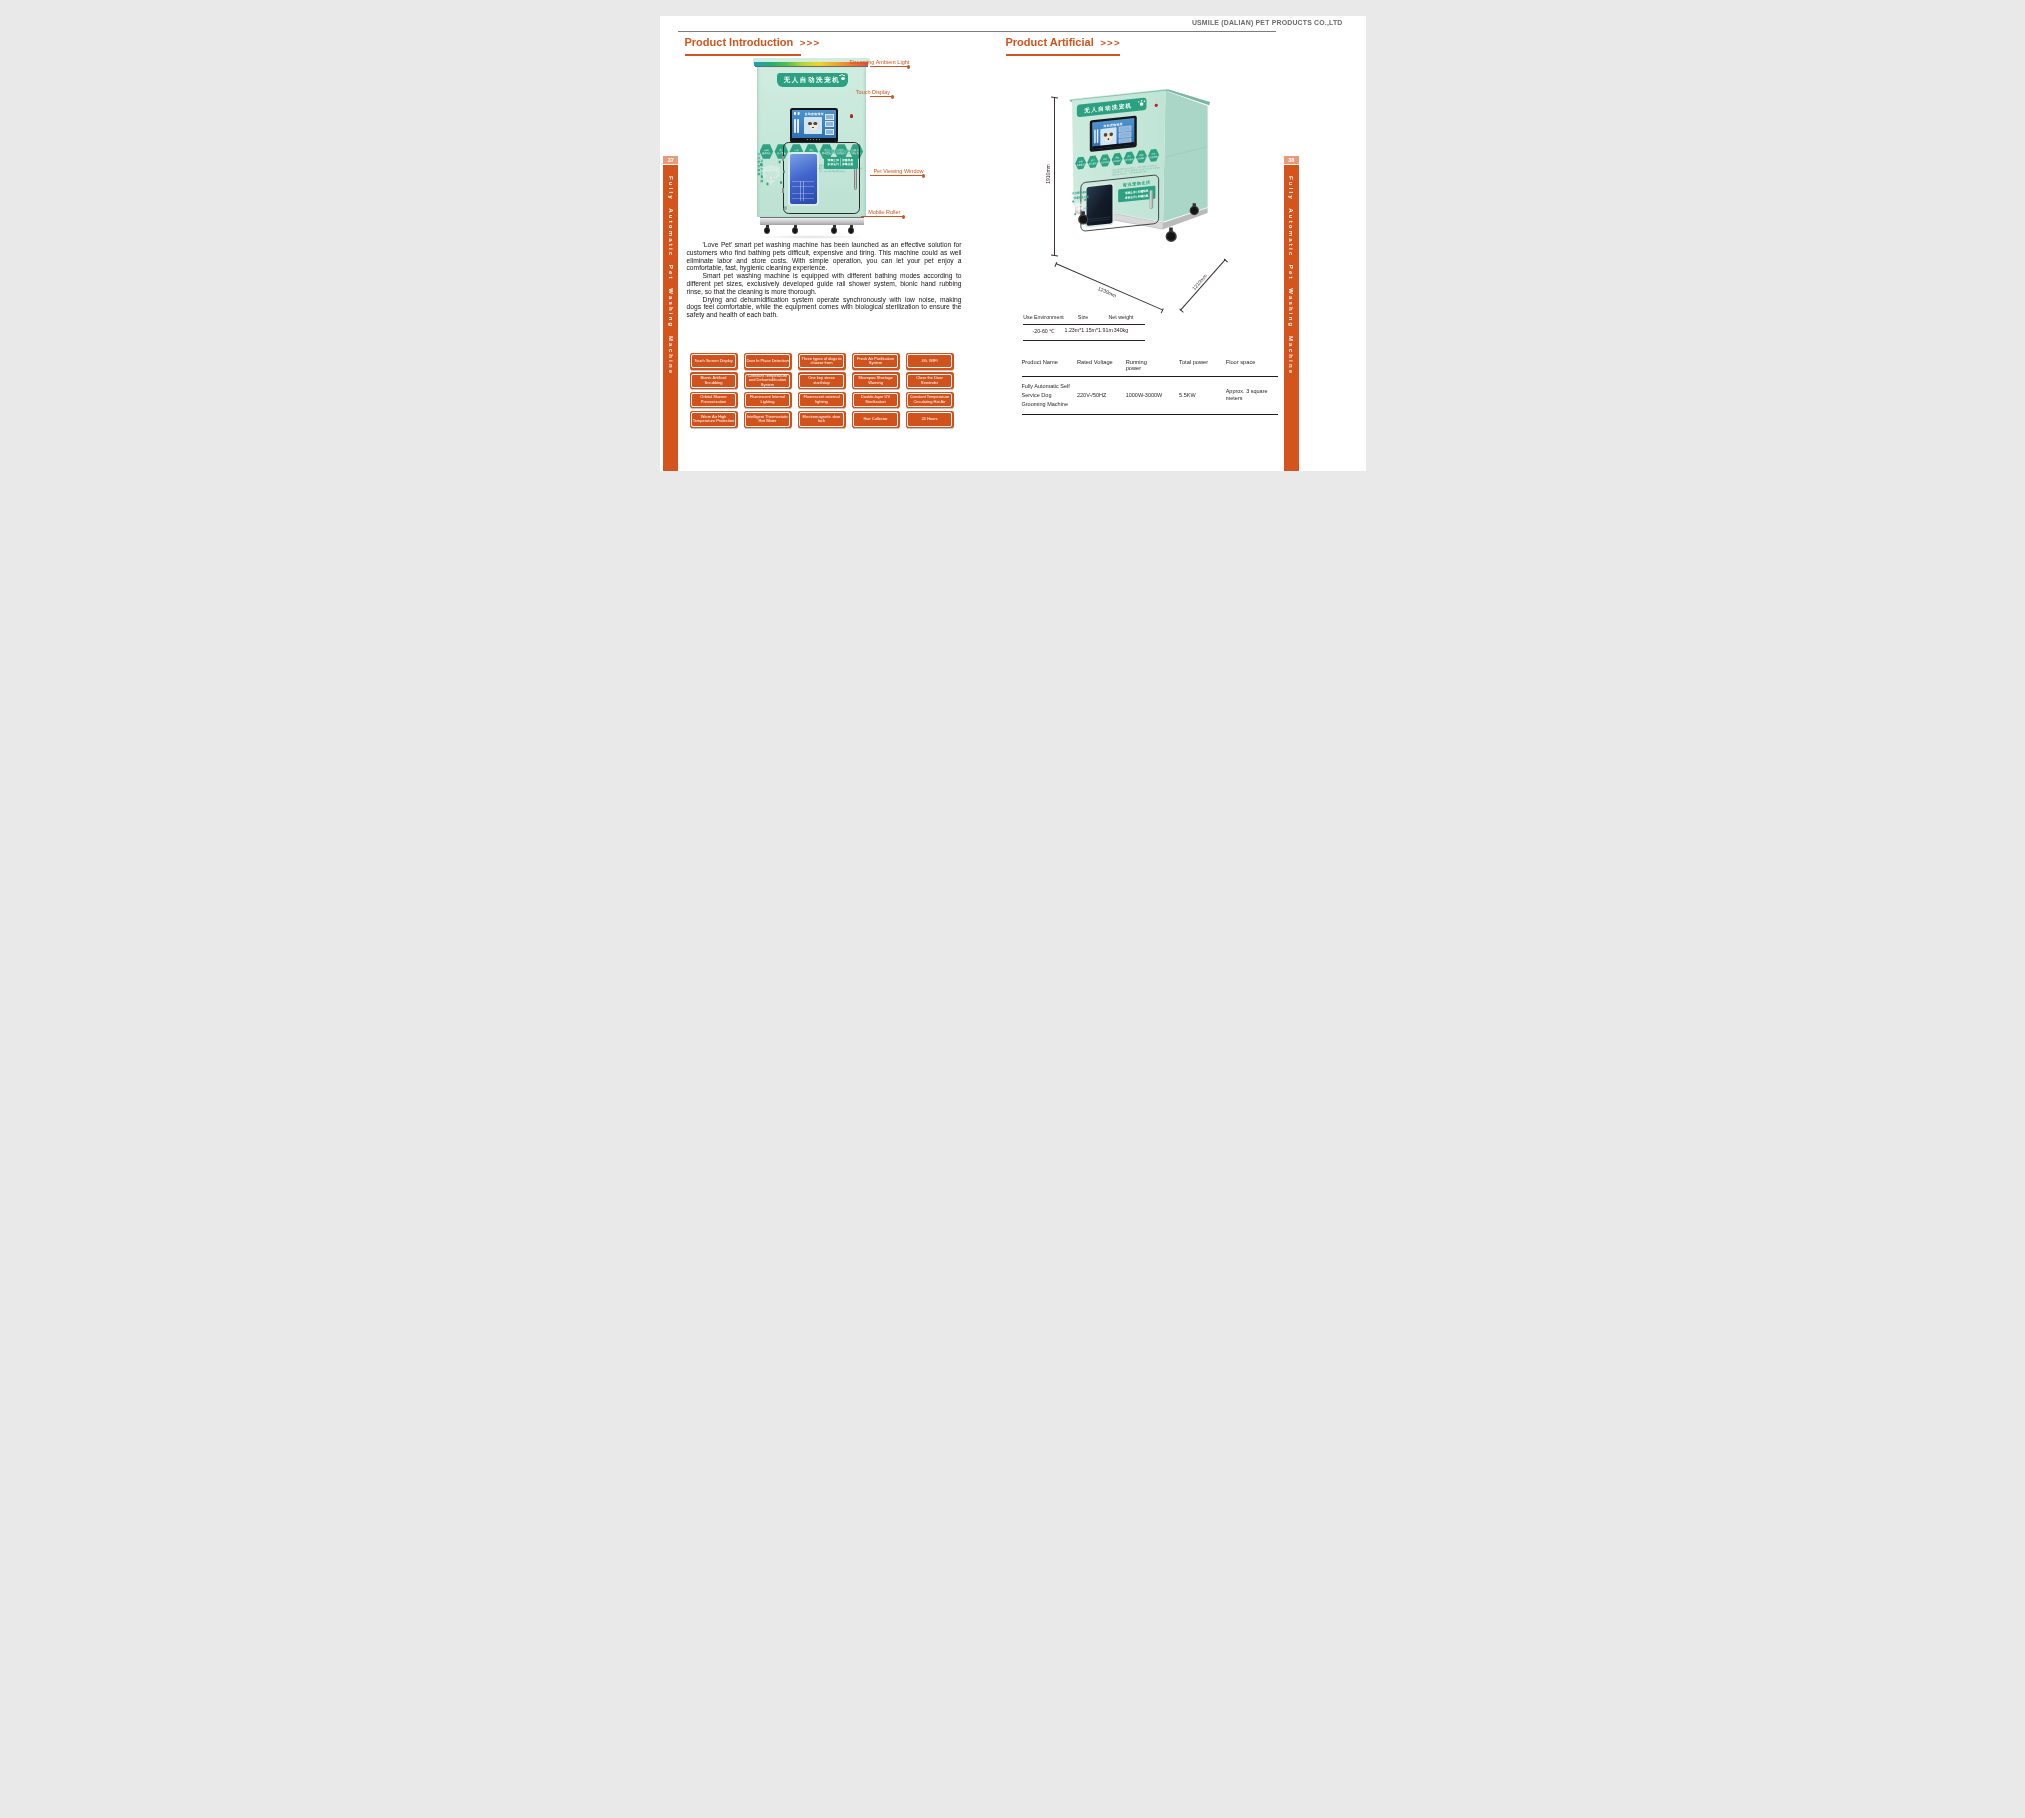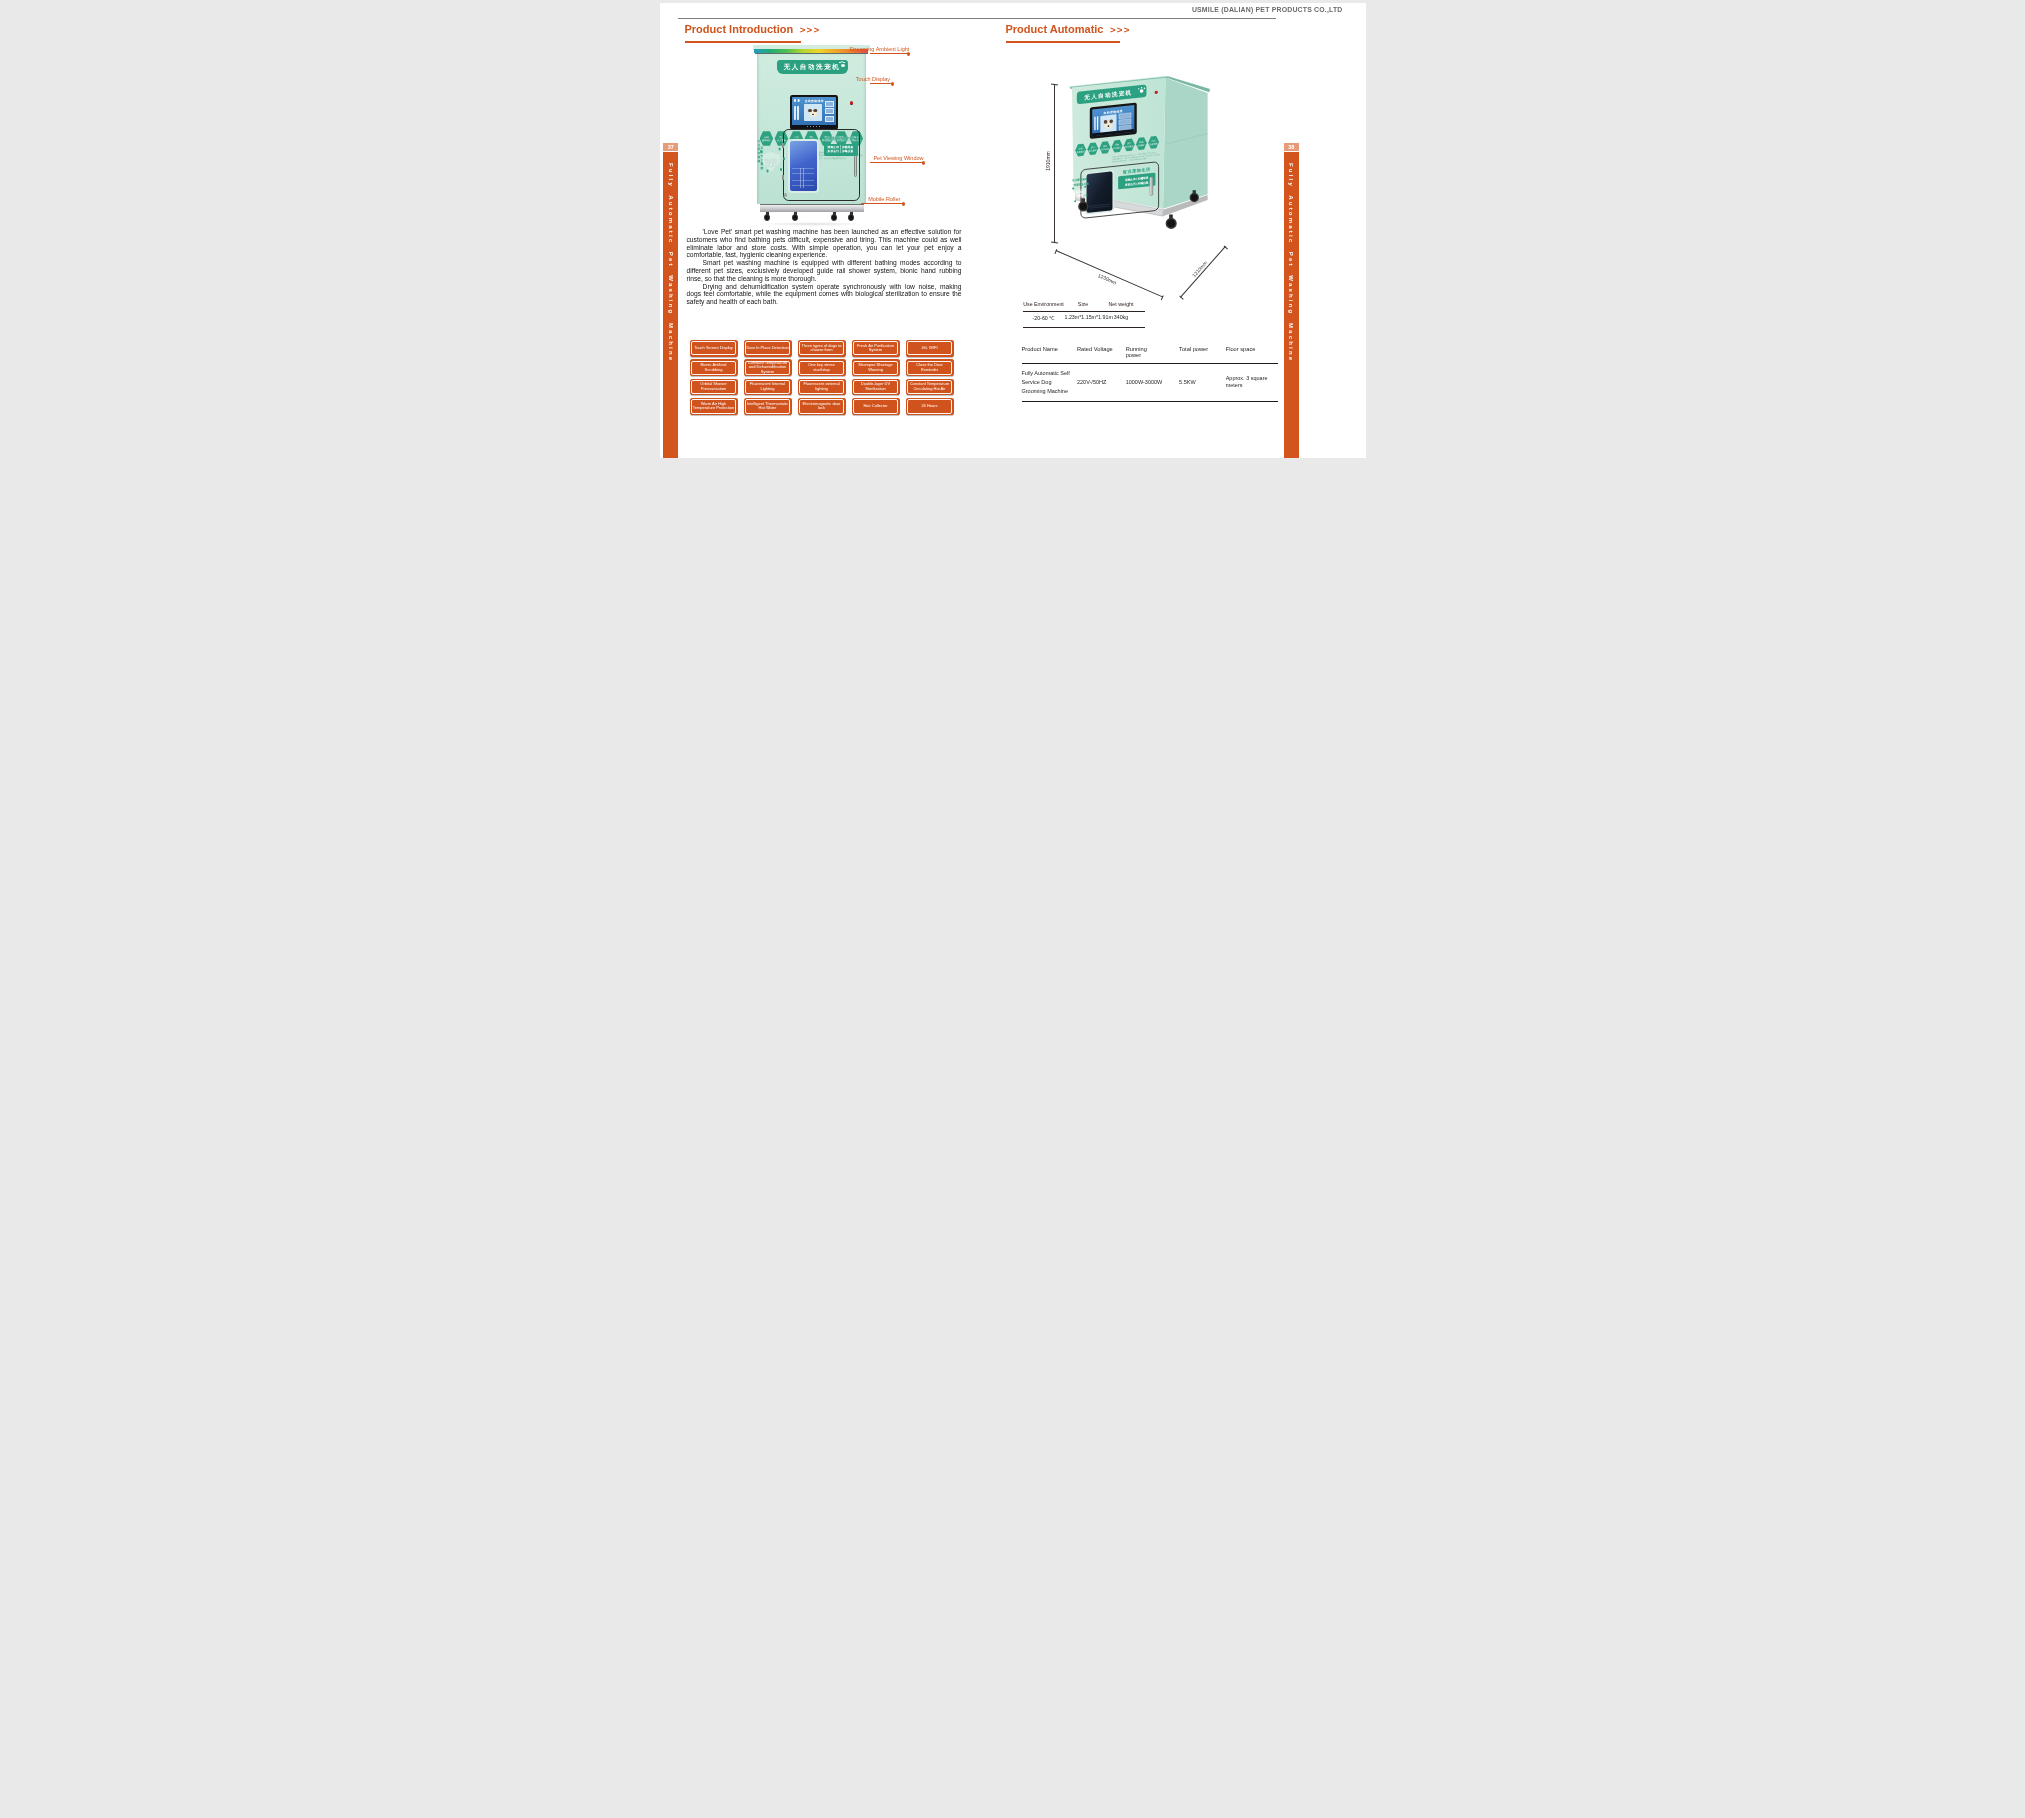--- a/index.html
+++ b/index.html
@@ -1,17 +1,17 @@
 <!DOCTYPE html>
 <html style="font-size:6.5px"><head>
 <meta charset="utf-8">
 <style>
   html,body{margin:0;padding:0;background:#e9e9e9;}
   *{box-sizing:border-box;font-family:"Liberation Sans", sans-serif;}
-  .sheet{position:relative;width:706px;height:455px;margin:3px auto;background:#ffffff;overflow:hidden;
+  .sheet{position:relative;width:706px;height:455px;margin:16px auto;background:#ffffff;overflow:hidden;
     background-image:radial-gradient(ellipse 0.6px 0.8px at center, #c2c2c2 60%, rgba(0,0,0,0) 65%);
     background-size:7.5px 7.7px;}
   .page{position:absolute;top:18px;height:418px;background:#fff;}
   .page.left{left:19px;width:283px;}
   .page.right{left:344px;width:278px;}
 
   
   .company{position:absolute;top:3.2px;right:23px;font-size:6.9px;letter-spacing:0.2px;color:#6b6968;font-weight:bold;}
   .header-rule{position:absolute;left:18.6px;top:14.6px;width:598px;height:1.2px;background:#7d7d7d;}
 
@@ -302,21 +302,21 @@
       <div class="fbtn">Double-layer UV Sterilization</div>
       <div class="fbtn">Constant Temperature Circulating Hot Air</div>
       <div class="fbtn">Warm Air High Temperature Protection</div>
       <div class="fbtn">Intelligent Thermostatic Hot Water</div>
       <div class="fbtn">Electromagnetic door lock</div>
       <div class="fbtn">Hair Collector</div>
       <div class="fbtn">24 Hours</div>
     </div>
 
   <div class="sec-title" style="left:346px;top:20px;">
-    <span>Product Automatic</span><span class="arrows">&gt;&gt;&gt;</span>
+    <span>Product Artificial</span><span class="arrows">&gt;&gt;&gt;</span>
   </div>
   <div class="sec-underline" style="left:346px;top:38px;width:114px;"></div>
 
   <svg style="position:absolute;left:405px;top:69px;" width="150" height="166" viewBox="0 0 370 410">
     <defs>
       <linearGradient id="frontG" x1="0" y1="0" x2="1" y2="0">
         <stop offset="0" stop-color="#cdeadd"></stop>
           <stop offset="1" stop-color="#bfe4d5"></stop>
       </linearGradient>
       <linearGradient id="scrG" x1="0" y1="0" x2="0" y2="1">

